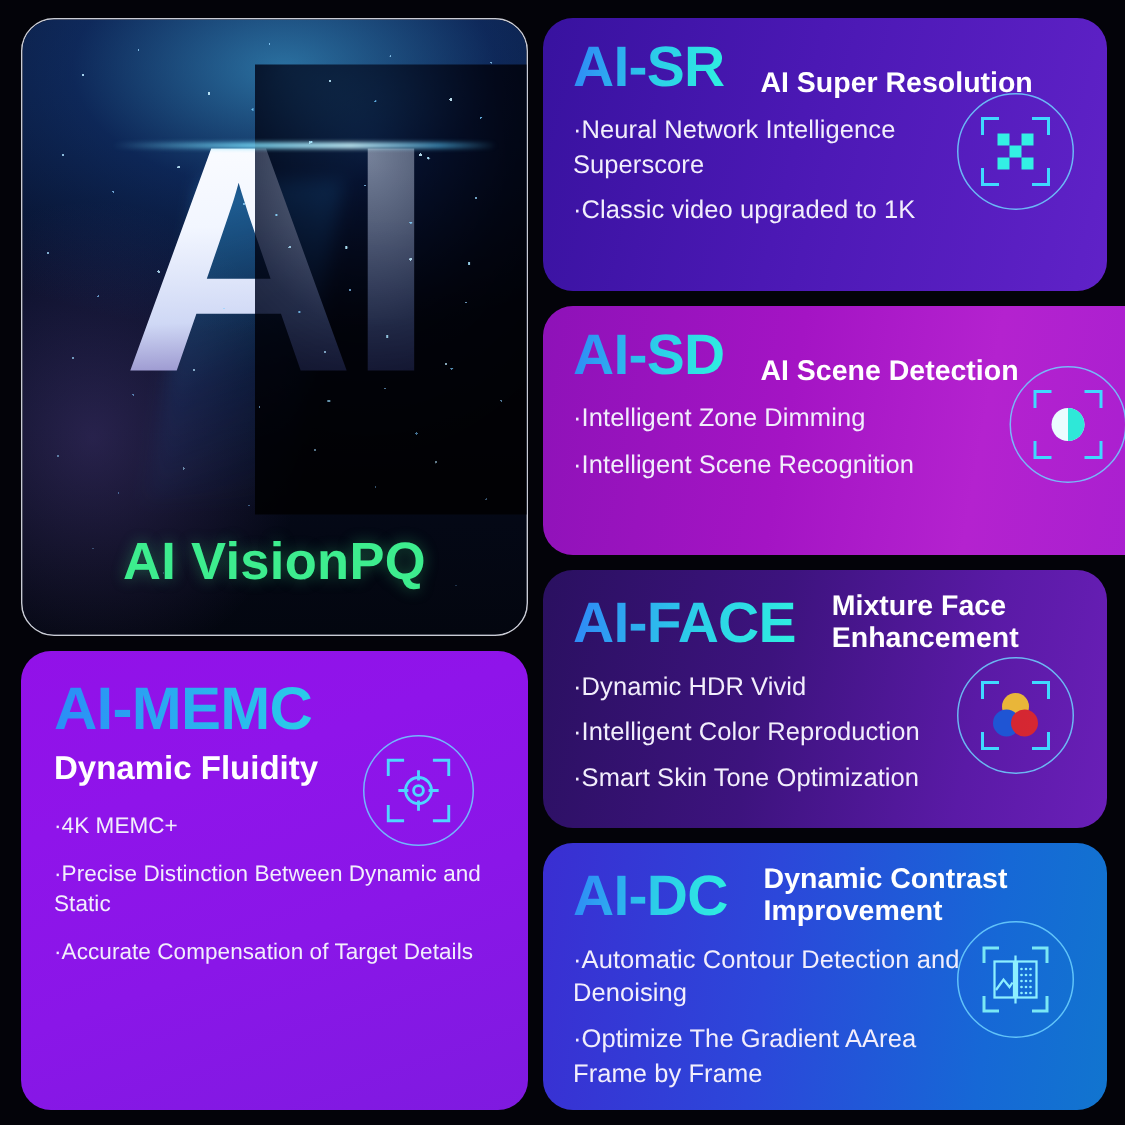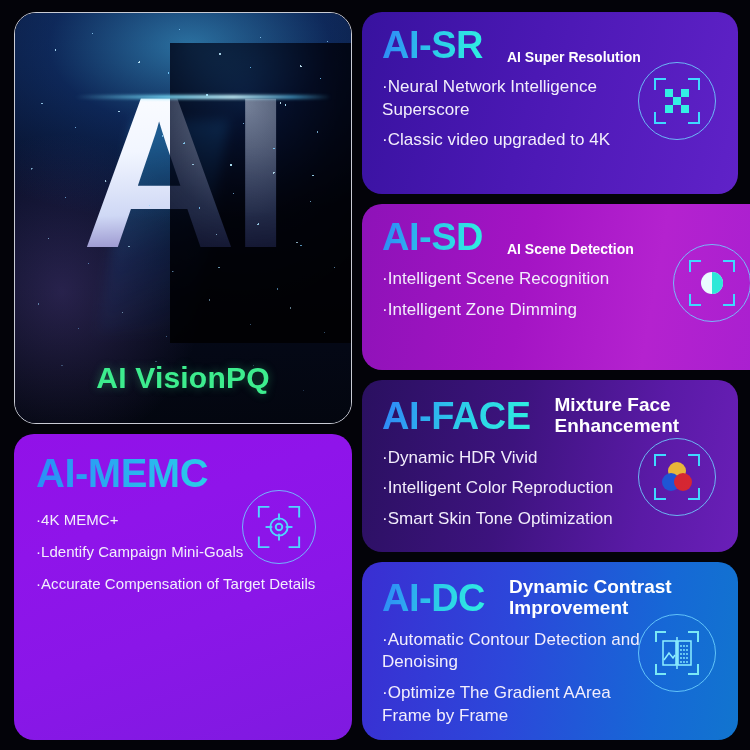--- a/index.html
+++ b/index.html
@@ -160,21 +160,21 @@
       radial-gradient(1.4px 1.4px at 78% 74%, rgba(120,202,255,0.7) 50%, transparent 52%),
       radial-gradient(1.6px 1.6px at 36% 82%, rgba(150,220,255,0.66) 50%, transparent 52%),
       radial-gradient(1.4px 1.4px at 66% 90%, rgba(118,200,255,0.56) 50%, transparent 52%);
   }
   .hero-caption {
     position: absolute;
     left: 0;
     right: 0;
     bottom: 28px;
     text-align: center;
-    font-size: 30px;
+    font-size: 35px;
     font-weight: 700;
     color: #3ded8e;
     letter-spacing: 0.2px;
     text-shadow: 0 0 10px rgba(62,237,142,0.35);
   }
 
   
   .card {
     position: absolute;
     border-radius: 20px;
@@ -191,21 +191,21 @@
     font-weight: 700;
     letter-spacing: -0.5px;
     color: transparent;
     background: linear-gradient(100deg, #2f86f7 0%, #2ccfe8 55%, #2ff0e0 100%);
     -webkit-background-clip: text;
     background-clip: text;
     white-space: nowrap;
     line-height: 1.05;
   }
   .card-sub {
-    font-size: 14px;
+    font-size: 19px;
     font-weight: 700;
     color: #ffffff;
     line-height: 1.12;
   }
   .card-sub.two-line { font-size: 19px; }
   .bullets {
     margin-top: 10px;
     max-width: 268px;
   }
   .bullet {
@@ -290,21 +290,21 @@
     <div class="hero-caption">AI VisionPQ</div>
   </div>
 
   <div class="card" id="card-sr">
     <div class="card-head">
       <span class="card-code">AI-SR</span>
       <span class="card-sub">AI Super Resolution</span>
     </div>
     <div class="bullets">
       <div class="bullet">·Neural Network Intelligence Superscore</div>
-      <div class="bullet">·Classic video upgraded to 4K</div>
+      <div class="bullet">·Classic video upgraded to 1K</div>
     </div>
     <div class="card-icon">
       <svg class="icon-svg" width="50" height="50" viewBox="0 0 50 50" aria-hidden="true">
         <g stroke="#3fd9ff" stroke-width="2" fill="none" stroke-linecap="square">
           <polyline points="3,13 3,3 13,3"></polyline>
           <polyline points="37,3 47,3 47,13"></polyline>
           <polyline points="47,37 47,47 37,47"></polyline>
           <polyline points="13,47 3,47 3,37"></polyline>
         </g>
         <g fill="#33f0e4">
@@ -317,22 +317,22 @@
       </svg>
     </div>
   </div>
 
   <div class="card" id="card-sd">
     <div class="card-head">
       <span class="card-code">AI-SD</span>
       <span class="card-sub">AI Scene Detection</span>
     </div>
     <div class="bullets">
+      <div class="bullet">·Intelligent Zone Dimming</div>
       <div class="bullet">·Intelligent Scene Recognition</div>
-      <div class="bullet">·Intelligent Zone Dimming</div>
     </div>
     <div class="card-icon">
       <svg class="icon-svg" width="50" height="50" viewBox="0 0 50 50" aria-hidden="true">
         <g stroke="#3fd9ff" stroke-width="2" fill="none" stroke-linecap="square">
           <polyline points="3,13 3,3 13,3"></polyline>
           <polyline points="37,3 47,3 47,13"></polyline>
           <polyline points="47,37 47,47 37,47"></polyline>
           <polyline points="13,47 3,47 3,37"></polyline>
         </g>
         <circle cx="25" cy="25" r="11" fill="#eafcff"></circle>
@@ -408,24 +408,25 @@
             <circle cx="32" cy="34" r="0.9"></circle>
             <circle cx="35" cy="34" r="0.9"></circle>
         </g>
       </svg>
     </div>
   </div>
 
   <div class="card" id="card-memc">
     <div>
       <div class="card-code">AI-MEMC</div>
+      <div class="card-sub">Dynamic Fluidity</div>
     </div>
     <div class="bullets">
       <div class="bullet">·4K MEMC+</div>
-      <div class="bullet">·Ldentify Campaign Mini-Goals</div>
+      <div class="bullet">·Precise Distinction Between Dynamic and Static</div>
       <div class="bullet">·Accurate Compensation of Target Details</div>
     </div>
     <div class="card-icon">
       <svg class="icon-svg" width="48" height="48" viewBox="0 0 50 50" aria-hidden="true">
         <g stroke="#4fd6ff" stroke-width="2" fill="none" stroke-linecap="square">
           <polyline points="4,14 4,4 14,4"></polyline>
           <polyline points="36,4 46,4 46,14"></polyline>
           <polyline points="46,36 46,46 36,46"></polyline>
           <polyline points="14,46 4,46 4,36"></polyline>
         </g>

